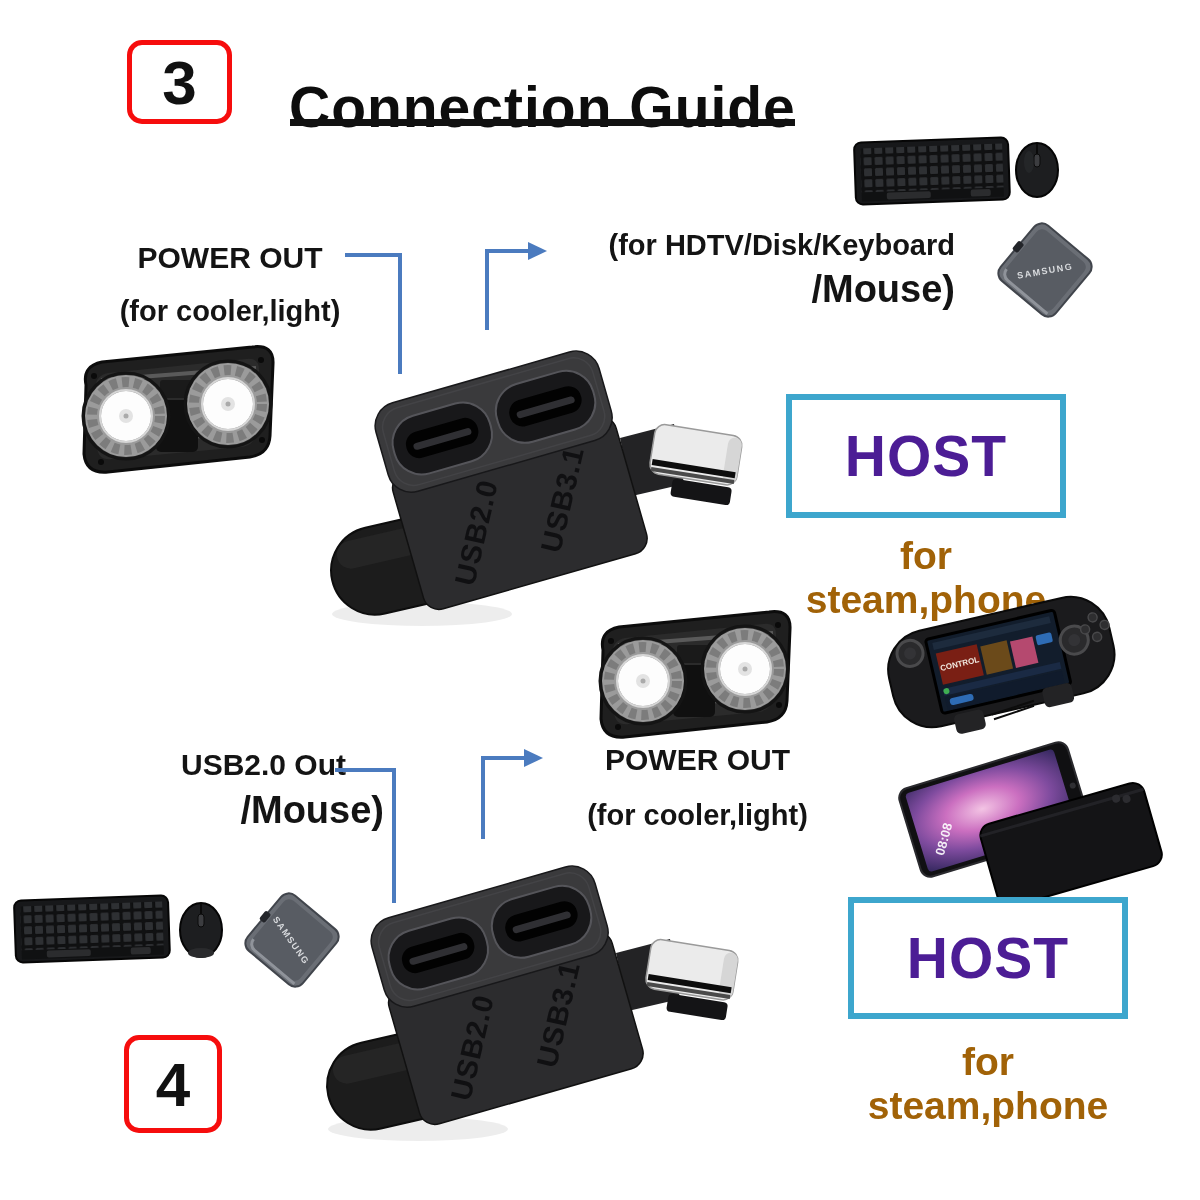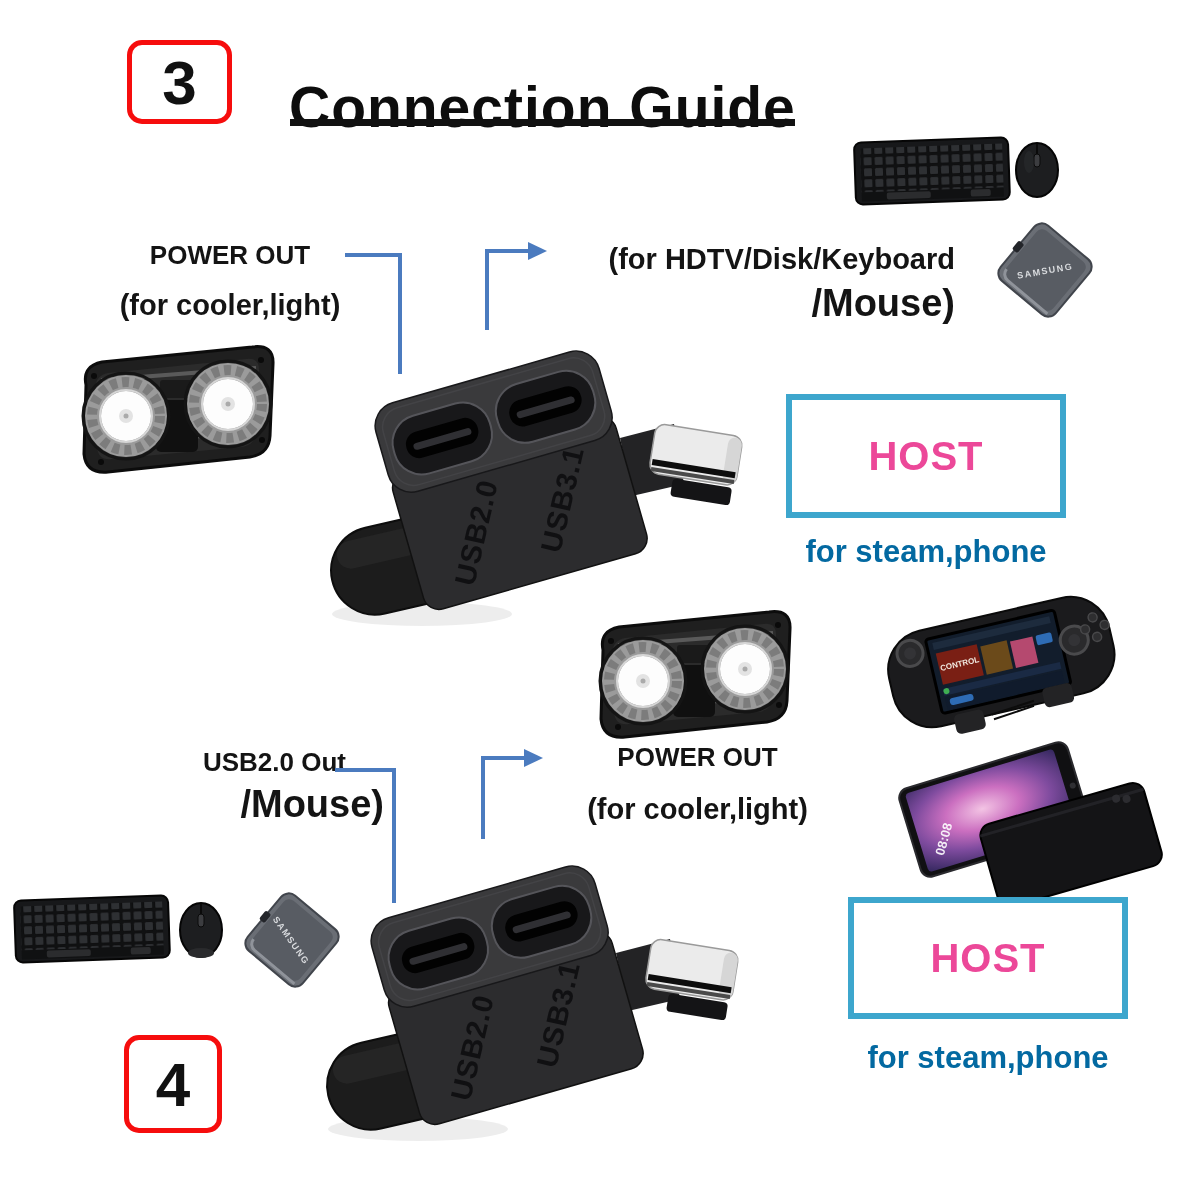--- a/index.html
+++ b/index.html
@@ -5,28 +5,28 @@
   html,body{margin:0;padding:0;background:#ffffff;}
   .canvas{position:relative;width:1200px;height:1200px;background:#ffffff;overflow:hidden;
           font-family:"Liberation Sans",sans-serif;color:#111111;}
   .abs{position:absolute;}
   .step-badge{border:5px solid #f60d0d;border-radius:15px;background:#ffffff;
               display:flex;align-items:center;justify-content:center;
               font-weight:bold;font-size:62px;color:#111;}
   .page-title{font-size:57px;font-weight:bold;letter-spacing:1px;color:#0d0d0d;white-space:nowrap;}
   .title-underline{background:#111;height:7px;}
   .lbl{font-weight:bold;color:#141414;line-height:1.32;}
-  .l1{font-size:26px;}
-  .l2{font-size:29px;margin-top:14px;}
+  .l1{font-size:30px;}
+  .l2{font-size:29px;}
   .l3{font-size:38px;}
   .center{text-align:center;}
   .right{text-align:right;}
   .host-box{border:6px solid #3da6cd;background:#ffffff;display:flex;align-items:center;justify-content:center;
-            font-weight:bold;font-size:40px;color:#ec4899;letter-spacing:1px;}
-  .host-sub{font-weight:bold;font-size:31px;text-align:center;color:#0369a1;}
+            font-weight:bold;font-size:57px;color:#4c1d95;letter-spacing:1px;}
+  .host-sub{font-weight:bold;font-size:39px;text-align:center;color:#a16207;}
   svg{display:block;overflow:visible;}
 </style>
 </head>
 <body>
 
 <div class="canvas">
 
   <svg width="0" height="0" class="abs" aria-hidden="true">
     <defs>
       <pattern id="kbkeys" width="11" height="11" patternUnits="userSpaceOnUse">

